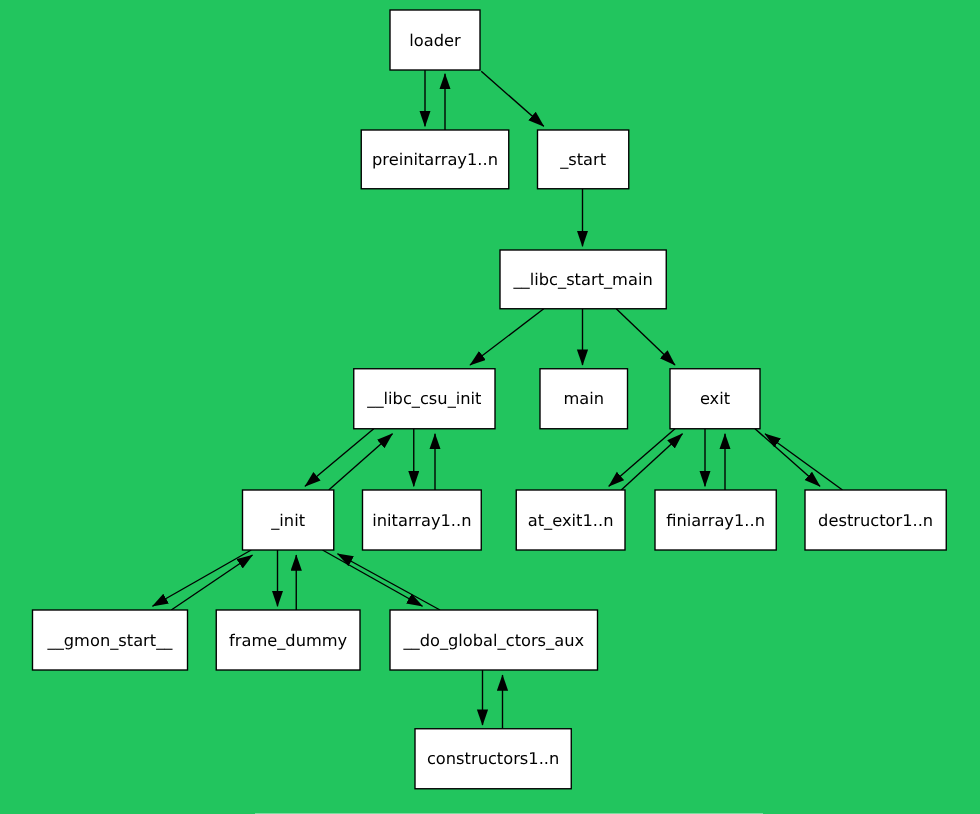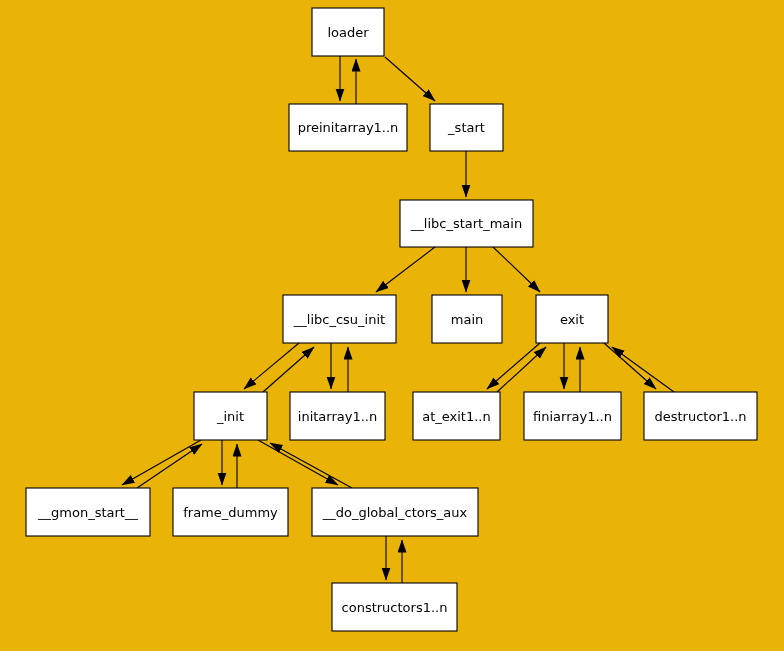--- a/index.html
+++ b/index.html
@@ -4,21 +4,21 @@
 <style>
   html, body {
     margin: 0;
     padding: 0;
     background: #ffffff;
   }
   .stage {
     position: relative;
     width: 784px;
     height: 651px;
-    background: #eab308;
+    background: #22c55e;
     font-family: "DejaVu Sans", "Liberation Sans", sans-serif;
   }
   svg.graph {
     display: block;
     width: 784px;
     height: 651px;
   }
   .node-box {
     fill: #ffffff;
     stroke: #000000;

